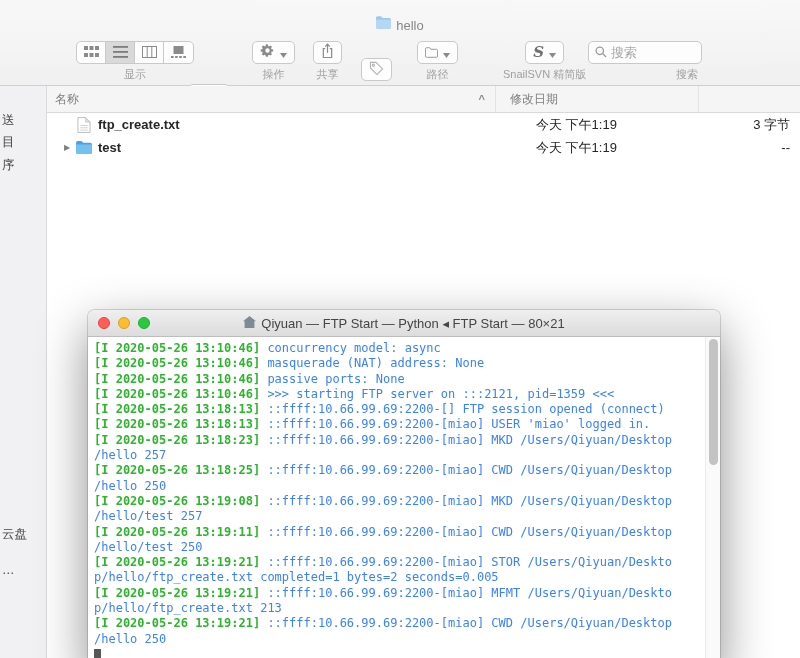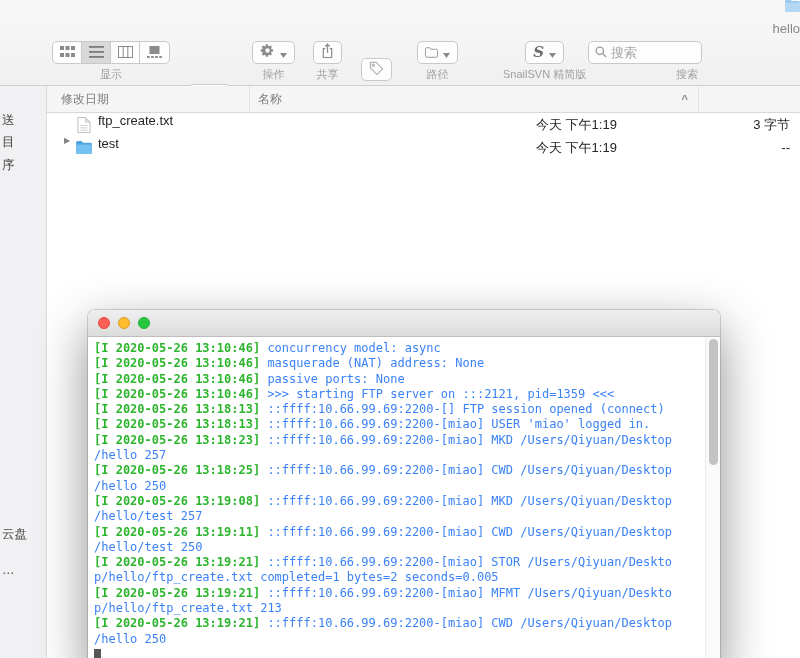--- a/index.html
+++ b/index.html
@@ -4,21 +4,21 @@
 <style>
   * { margin:0; padding:0; box-sizing:border-box; }
   html,body { width:800px; height:658px; }
   body { font-family:"Liberation Sans","DejaVu Sans",sans-serif; overflow:hidden; position:relative; background:#fff; }
   .screen { position:absolute; inset:0; background:#f5f5f5; }
 
   
   .finder { position:absolute; inset:0; }
   .finder-chrome { position:absolute; left:0; top:0; right:0; height:86px;
     background:linear-gradient(#f8f8f8,#f0f0f0); border-bottom:1px solid #cfcfcf; }
-  .f-titlebar { height:38px; display:flex; align-items:flex-end; justify-content:center; gap:5px; padding-bottom:5px;flex-direction:column; }
+  .f-titlebar { height:38px; display:flex; align-items:flex-end; justify-content:center; gap:5px; padding-bottom:5px; }
   .f-title { font-size:13px; color:#878787; }
   .toolbar { position:relative; height:47px; }
   .tb-group { position:absolute; top:3px; display:flex; flex-direction:column; align-items:center; }
   .tb-label { margin-top:3px; font-size:11px; color:#a0a0a0; white-space:nowrap; }
   .tb-label.dim { color:#bcbcbc; }
   .tb-btn { height:23px; background:#fdfdfd; border:1px solid #c9c9c9; border-radius:5px;
     display:flex; align-items:center; justify-content:center; padding:0 7px; gap:5px; }
   .seg { display:flex; height:23px; border:1px solid #c9c9c9; border-radius:5px; overflow:hidden; background:#fdfdfd; }
   .seg-btn { width:29px; display:flex; align-items:center; justify-content:center; border-right:1px solid #c9c9c9; }
   .seg-btn:last-child { border-right:none; }
@@ -35,21 +35,21 @@
   .sb-frag { position:absolute; left:2px; font-size:12.5px; color:#474747; white-space:nowrap; }
   .listarea { flex:1; background:#fff; display:flex; flex-direction:column; }
   .lheader { height:27px; display:flex; background:#f5f5f5; border-bottom:1px solid #d9d9d9;
     font-size:12px; color:#7e7e7e; flex:0 0 auto; }
   .hc { height:100%; display:flex; align-items:center; }
   .hc-name { width:449px; padding:0 10px 0 8px; border-right:1px solid #e3e3e3; justify-content:space-between; }
   .hc-date { width:203px; padding-left:14px; border-right:1px solid #e3e3e3; }
   .hc-size { flex:1; padding-left:15px; }
   .sort { color:#8a8a8a; font-size:11px; font-weight:bold; }
   .frow { height:23px; display:flex; align-items:center; font-size:13px; color:#262626; }
-  .fc-name { width:449px; display:flex; height:100%; }
+  .fc-name { width:449px; display:flex; align-items:center; height:100%;font-weight:bold; }
   .disc { width:10px; margin-left:15px; font-size:8px; color:#7f7f7f; text-align:center; }
   .ficon { width:18px; margin-left:3px; display:flex; justify-content:center; align-items:center; }
   .fname { margin-left:5px; }
   .fc-date { width:203px; padding-left:40px; }
   .fc-size { flex:1; text-align:right; padding-right:10px; }
 
   
   .terminal { position:absolute; left:88px; top:310px; width:632px; height:360px;
     border-radius:7px 7px 0 0; background:#fff;
     box-shadow:0 18px 50px rgba(0,0,0,.45), 0 0 0 1px rgba(0,0,0,.15); }
@@ -82,21 +82,21 @@
           <svg width="15" height="13" viewBox="0 0 17 14">
               <path d="M0 2c0-1 .7-2 1.6-2h4.2l1.7 1.8h7.9c.9 0 1.6.9 1.6 1.9v8.4c0 1-.7 1.9-1.6 1.9H1.6C.7 14 0 13.1 0 12.1z" fill="#9ec9ee"></path>
               <path d="M0 3.8h17v8.3c0 1-.7 1.9-1.6 1.9H1.6C.7 14 0 13.1 0 12.1z" fill="#b3d7f4"></path>
             </svg>
         </span>
         <span class="f-title">hello</span>
       </div>
 
       <div class="toolbar">
 
-        <div class="tb-group" style="left:52px;">
+        <div class="tb-group" style="left:76px;">
           <div class="seg">
             <div class="seg-btn">
               <span><svg width="15" height="12" viewBox="0 0 15 12" fill="#8b8b8b">
                     <rect x="0" y="0" width="4" height="4"></rect>
                     <rect x="5.5" y="0" width="4" height="4"></rect>
                     <rect x="11" y="0" width="4" height="4"></rect>
                     <rect x="0" y="7" width="4" height="4"></rect>
                     <rect x="5.5" y="7" width="4" height="4"></rect>
                     <rect x="11" y="7" width="4" height="4"></rect>
                   </svg></span>
@@ -215,26 +215,26 @@
     <div class="finder-body">
       <div class="sidebar">
           <div class="sb-frag" style="top: 26px;">送</div>
           <div class="sb-frag" style="top: 48px;">目</div>
           <div class="sb-frag" style="top: 71px;">序</div>
           <div class="sb-frag" style="top: 440px;">云盘</div>
           <div class="sb-frag" style="top: 477px;">…</div>
         </div>
       <div class="listarea">
         <div class="lheader">
-          <div class="hc hc-date">
-            <span>修改日期</span>
-          </div>
           <div class="hc hc-name">
             <span>名称</span>
             <span class="sort">^</span>
+          </div>
+          <div class="hc hc-date">
+            <span>修改日期</span>
           </div>
         </div>
         <div>
             <div class="frow">
     <div class="fc-name">
       <span class="disc" style="visibility: hidden;">▶</span>
       <span class="ficon">
         <svg width="14" height="16" viewBox="0 0 15 17">
                     <path d="M1 .5h8L14 5.5v11H1z" fill="#fff" stroke="#b9b9b9"></path>
                     <path d="M9 .5l5 5H9z" fill="#ddd" stroke="#b9b9b9" stroke-width=".5"></path>
@@ -271,20 +271,26 @@
     </div>
   </div>
 
   <div class="terminal">
     <div class="t-titlebar">
       <div class="lights">
         <span class="light red"></span>
         <span class="light yellow"></span>
         <span class="light green"></span>
       </div>
+      <div class="t-title">
+        <span><svg width="13" height="12" viewBox="0 0 13 12">
+              <path d="M6.5 0L0 5.2h1.6V12h9.8V5.2H13z" fill="#7e8b97"></path>
+            </svg></span>
+        <span>Qiyuan — FTP Start — Python ◂ FTP Start — 80×21</span>
+      </div>
     </div>
     <div class="t-body">
       <div class="t-lines"><div class="tline"><span class="tgreen">[I 2020-05-26 13:10:46]</span><span class="ttext"> concurrency model: async</span></div><div class="tline"><span class="tgreen">[I 2020-05-26 13:10:46]</span><span class="ttext"> masquerade (NAT) address: None</span></div><div class="tline"><span class="tgreen">[I 2020-05-26 13:10:46]</span><span class="ttext"> passive ports: None</span></div><div class="tline"><span class="tgreen">[I 2020-05-26 13:10:46]</span><span class="ttext"> &gt;&gt;&gt; starting FTP server on :::2121, pid=1359 &lt;&lt;&lt;</span></div><div class="tline"><span class="tgreen">[I 2020-05-26 13:18:13]</span><span class="ttext"> ::ffff:10.66.99.69:2200-[] FTP session opened (connect)</span></div><div class="tline"><span class="tgreen">[I 2020-05-26 13:18:13]</span><span class="ttext"> ::ffff:10.66.99.69:2200-[miao] USER 'miao' logged in.</span></div><div class="tline"><span class="tgreen">[I 2020-05-26 13:18:23]</span><span class="ttext"> ::ffff:10.66.99.69:2200-[miao] MKD /Users/Qiyuan/Desktop</span></div><div class="tline"><span class="ttext">/hello 257</span></div><div class="tline"><span class="tgreen">[I 2020-05-26 13:18:25]</span><span class="ttext"> ::ffff:10.66.99.69:2200-[miao] CWD /Users/Qiyuan/Desktop</span></div><div class="tline"><span class="ttext">/hello 250</span></div><div class="tline"><span class="tgreen">[I 2020-05-26 13:19:08]</span><span class="ttext"> ::ffff:10.66.99.69:2200-[miao] MKD /Users/Qiyuan/Desktop</span></div><div class="tline"><span class="ttext">/hello/test 257</span></div><div class="tline"><span class="tgreen">[I 2020-05-26 13:19:11]</span><span class="ttext"> ::ffff:10.66.99.69:2200-[miao] CWD /Users/Qiyuan/Desktop</span></div><div class="tline"><span class="ttext">/hello/test 250</span></div><div class="tline"><span class="tgreen">[I 2020-05-26 13:19:21]</span><span class="ttext"> ::ffff:10.66.99.69:2200-[miao] STOR /Users/Qiyuan/Deskto</span></div><div class="tline"><span class="ttext">p/hello/ftp_create.txt completed=1 bytes=2 seconds=0.005</span></div><div class="tline"><span class="tgreen">[I 2020-05-26 13:19:21]</span><span class="ttext"> ::ffff:10.66.99.69:2200-[miao] MFMT /Users/Qiyuan/Deskto</span></div><div class="tline"><span class="ttext">p/hello/ftp_create.txt 213</span></div><div class="tline"><span class="tgreen">[I 2020-05-26 13:19:21]</span><span class="ttext"> ::ffff:10.66.99.69:2200-[miao] CWD /Users/Qiyuan/Desktop</span></div><div class="tline"><span class="ttext">/hello 250</span></div><div class="tline"><span class="cursor"></span></div></div>
       <div class="t-scroll">
         <div class="t-thumb"></div>
       </div>
     </div>
   </div>
 
 </div>

